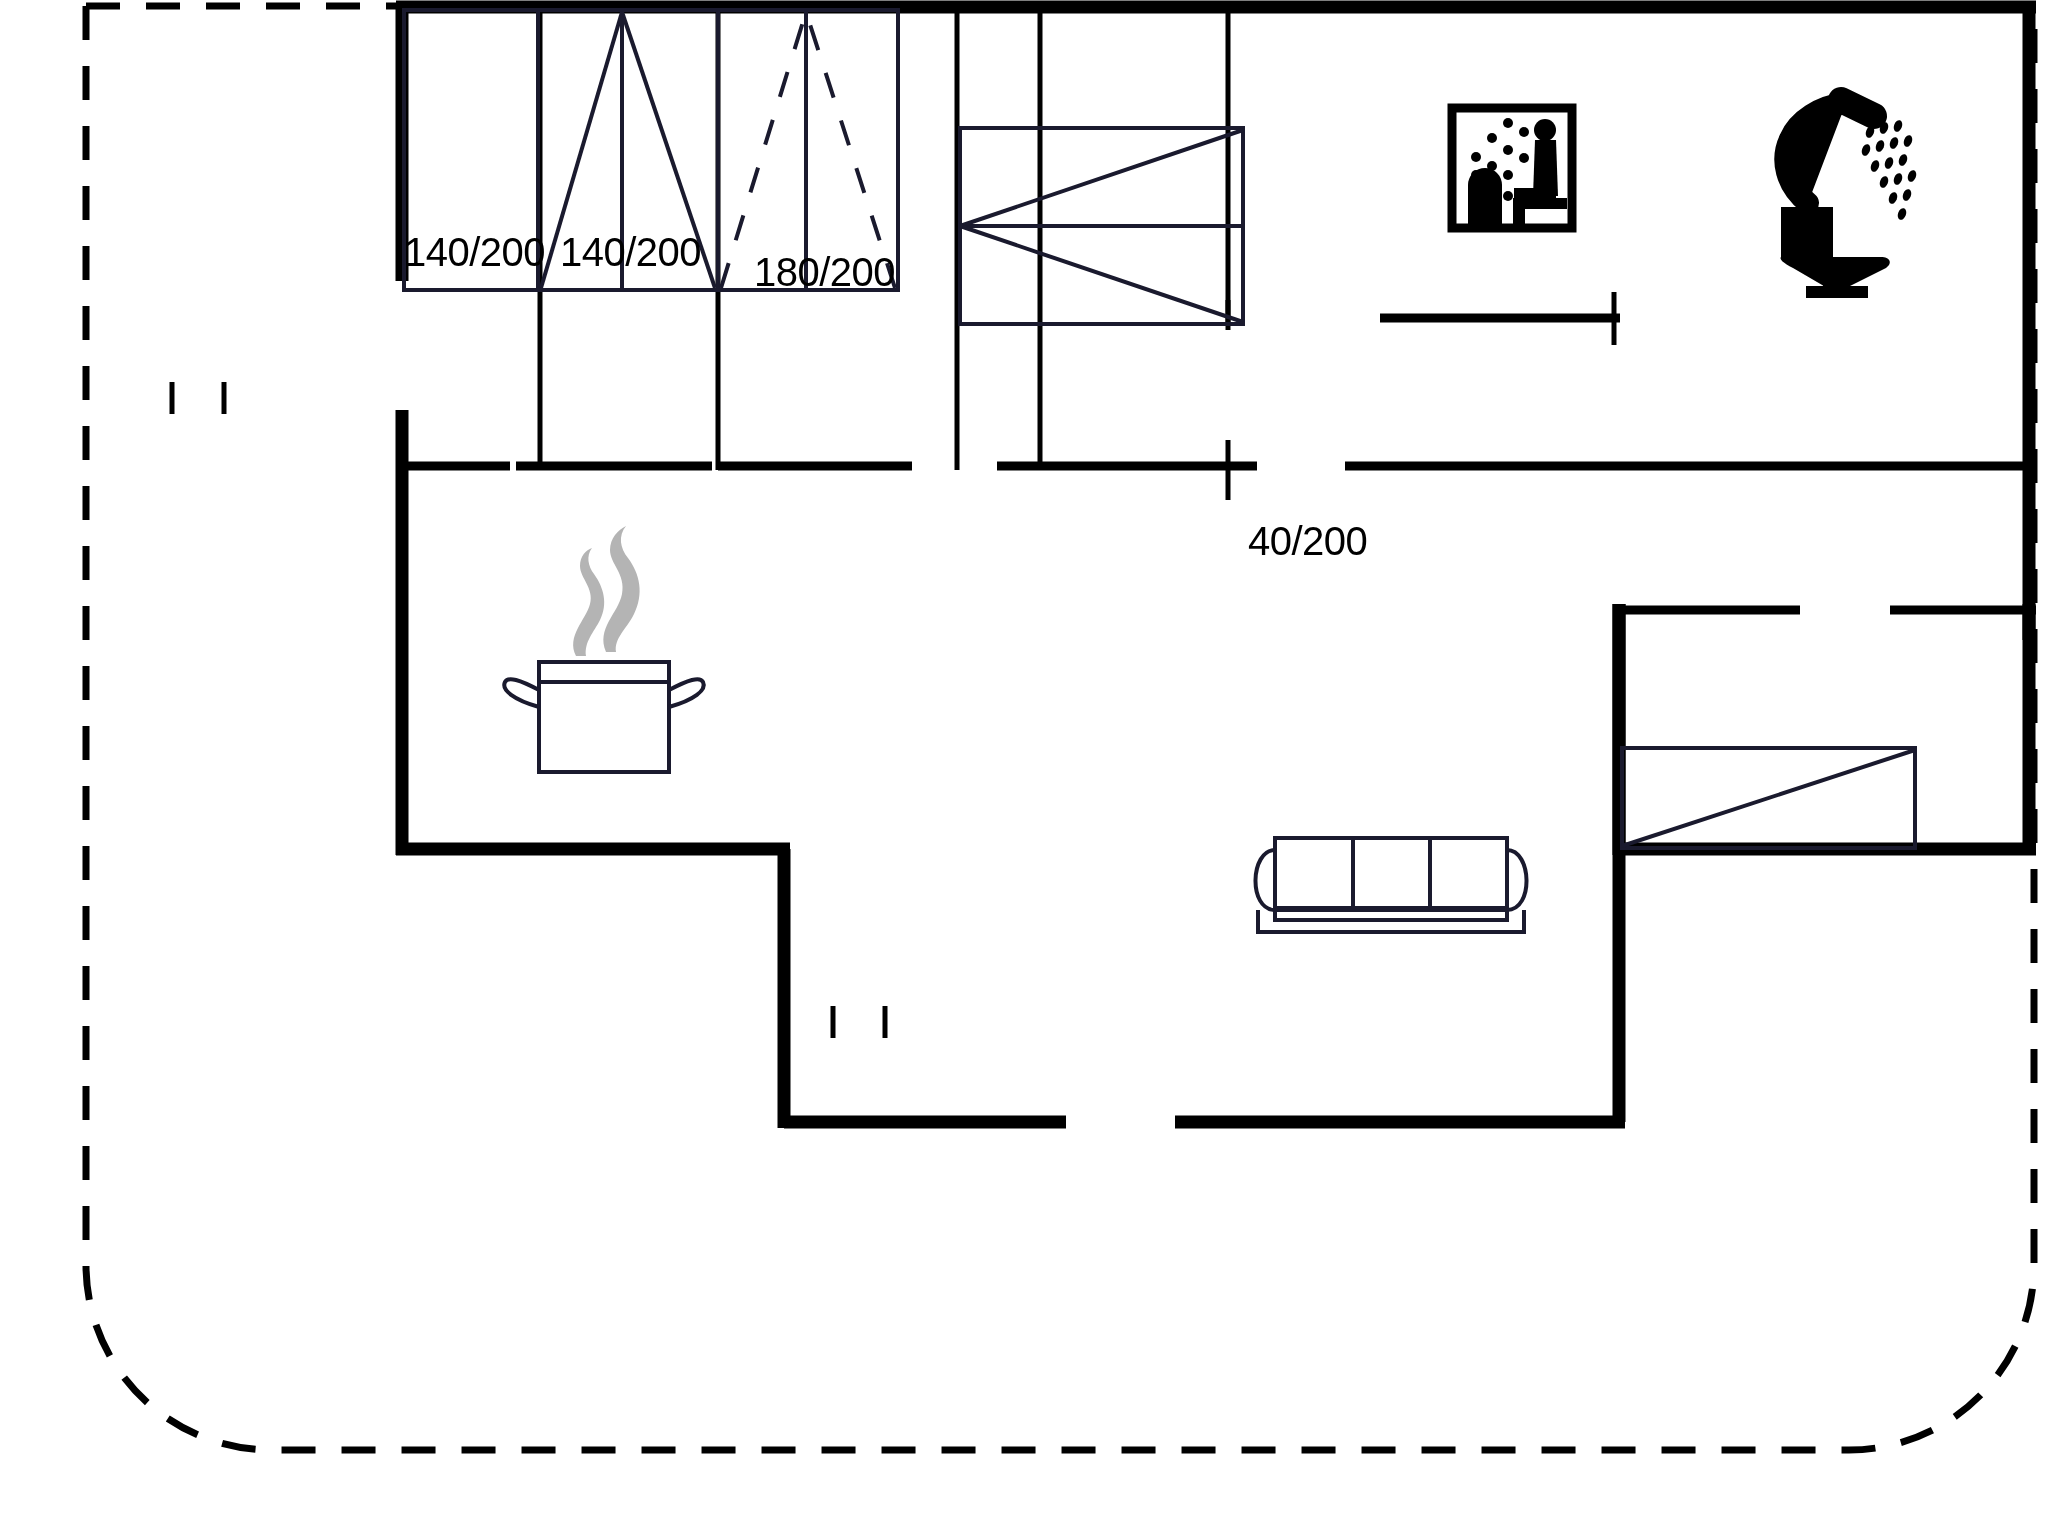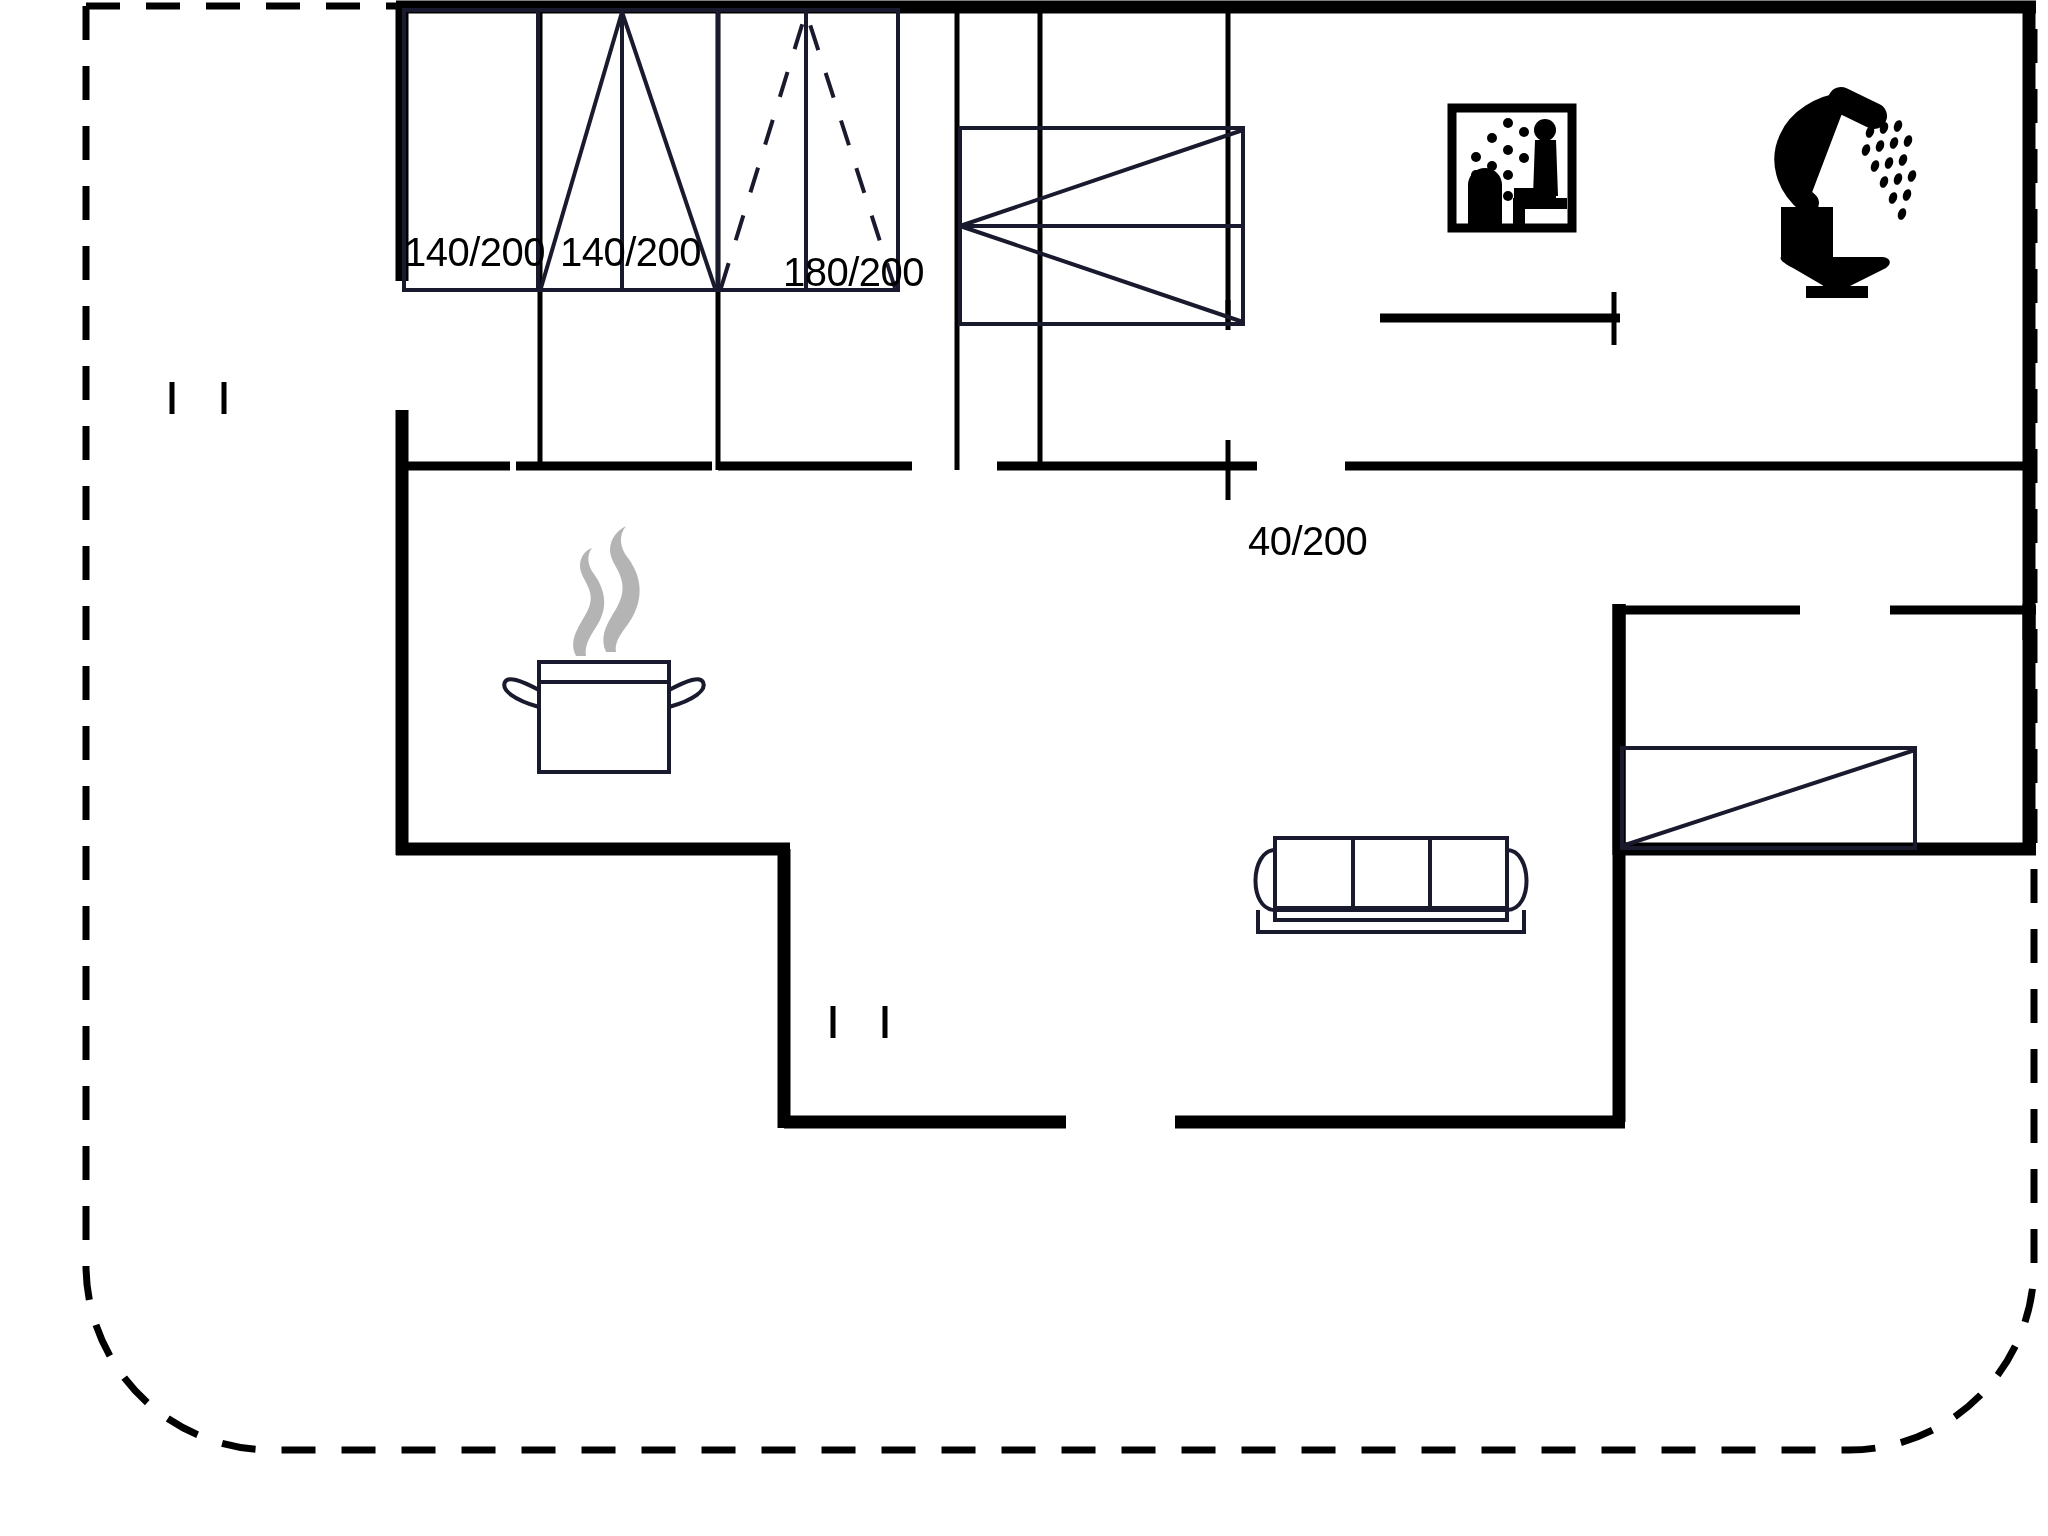--- a/index.html
+++ b/index.html
@@ -284,17 +284,17 @@
       <line class="wall-thin" x1="833" y1="1006" x2="833" y2="1038"></line>
       <line class="wall-thin" x1="885" y1="1006" x2="885" y2="1038"></line>
     </g>
 
   </svg>
 
   <div class="label-overlay" style="left:404px; top:232px;">140/200</div>
 
   <div class="label-overlay" style="left:560px; top:232px;">140/200</div>
 
-  <div class="label-overlay" style="left:783px; top:252px;">180/200</div>
+  <div class="label-overlay" style="left:754px; top:252px;">180/200</div>
 
   <div class="label-overlay" style="left:1248px; top:521px;">40/200</div>
 
 </div>
 
 </body></html>

